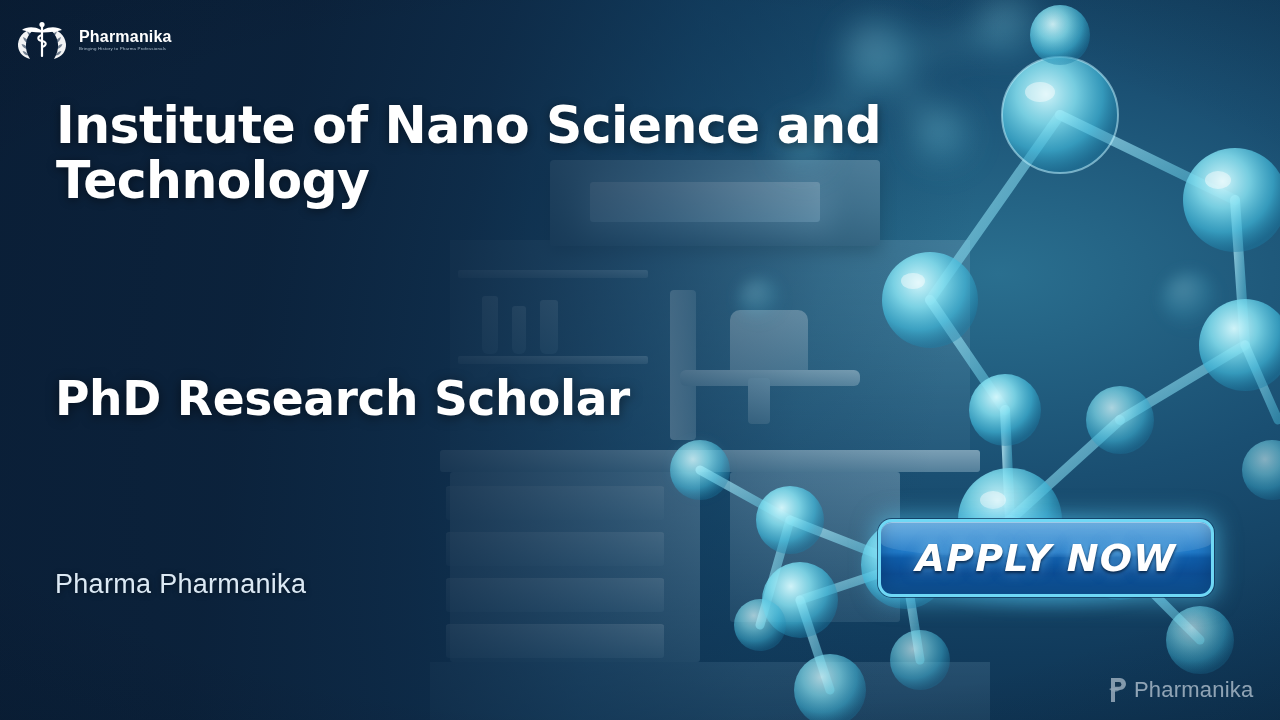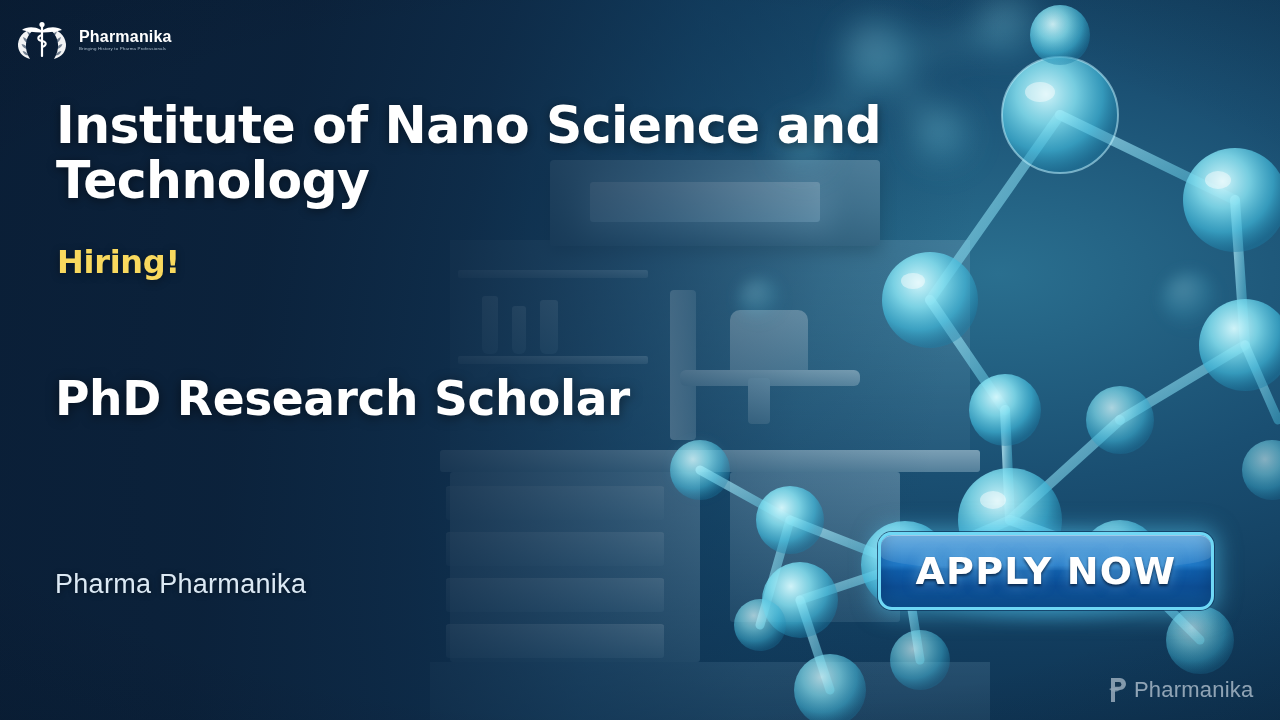--- a/index.html
+++ b/index.html
@@ -167,21 +167,21 @@
     color:#dce9f4;
     font-family:"Liberation Sans", sans-serif;
     font-weight:normal;
     font-size:27px;
     letter-spacing:.3px;
     text-shadow:0 1px 6px rgba(0,0,0,.45);
   }
 
   
   .apply-wrap {
-    position:absolute; left:878px; top:532px; width:336px; height:78px;
+    position:absolute; left:878px; top:519px; width:336px; height:78px;font-style:italic;
   }
   .apply-glow {
     position:absolute; inset:-14px;
     background:radial-gradient(55% 65% at 50% 55%, rgba(120,225,255,.55) 0%, rgba(70,190,240,.28) 45%, rgba(40,150,210,0) 75%);
     filter:blur(6px);
   }
   .apply-btn {
     position:absolute; inset:0;
     border-radius:14px;
     border:3px solid #6fd8f5;
@@ -379,21 +379,20 @@
       </svg>
     </span>
     <span class="logo-text">
       <span class="logo-name">Pharmanika</span>
       <span class="logo-tag">Bringing History to Pharma Professionals</span>
     </span>
   </div>
 
   <div class="headline">Institute of Nano Science and Technology</div>
 
-  <div class="hiring">Hiring!</div>
 
   <div class="jobtitle">PhD Research Scholar</div>
 
   <div class="eligibility">Pharma Pharmanika</div>
 
   <div class="apply-wrap">
     <div class="apply-glow"></div>
     <div class="apply-btn">
       <span class="apply-label">APPLY NOW</span>
     </div>

